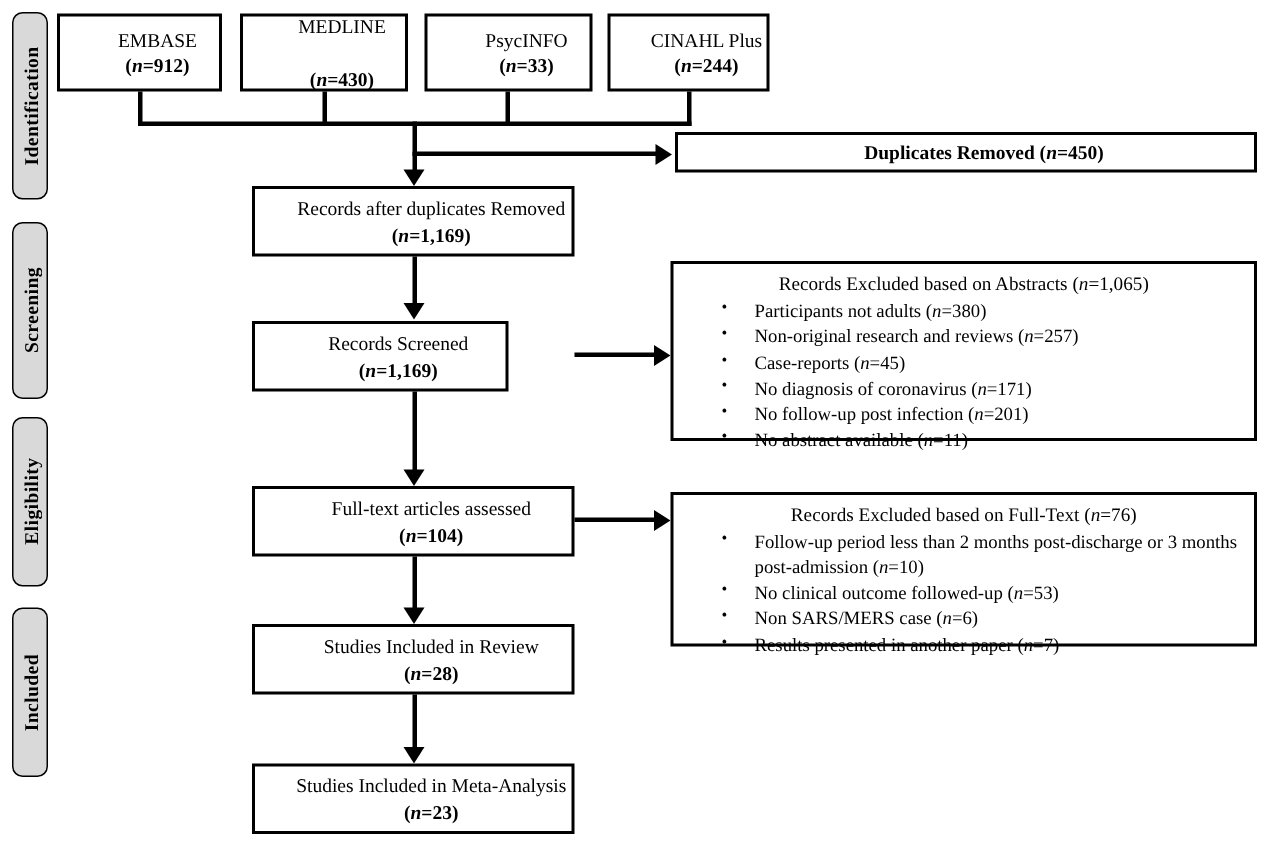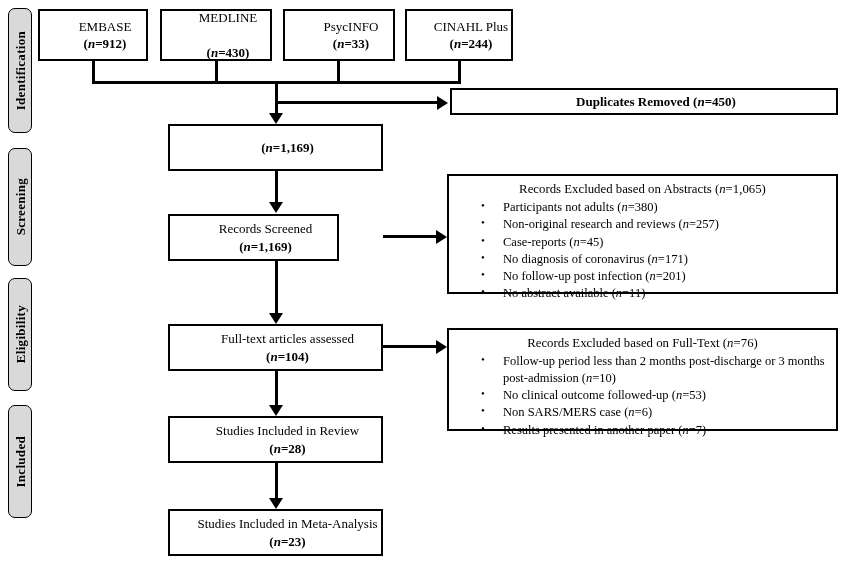--- a/index.html
+++ b/index.html
@@ -165,20 +165,21 @@
   <div class="arrow-down" style="left:269px; top:113px;"></div>
 
   <div class="hline" style="left:275px; top:101px; width:166px;"></div>
   <div class="arrow-right" style="left:437px; top:96px;"></div>
 
   <div class="box" style="left:450px; top:88px; width:388px; height:27px;">
     <span class="ln nbold">Duplicates Removed (<i>n</i>=450)</span>
   </div>
 
   <div class="box" style="left:168px; top:124px; width:215px; height:47px;">
+    <span class="ln">Records after duplicates Removed</span>
     <span class="ln nbold">(<i>n</i>=1,169)</span>
   </div>
 
   <div class="vline" style="left:275px; top:171px; height:33px;"></div>
   <div class="arrow-down" style="left:269px; top:202px;"></div>
 
   <div class="box" style="left:168px; top:214px; width:171px; height:47px;">
     <span class="ln">Records Screened</span>
     <span class="ln nbold">(<i>n</i>=1,169)</span>
   </div>

